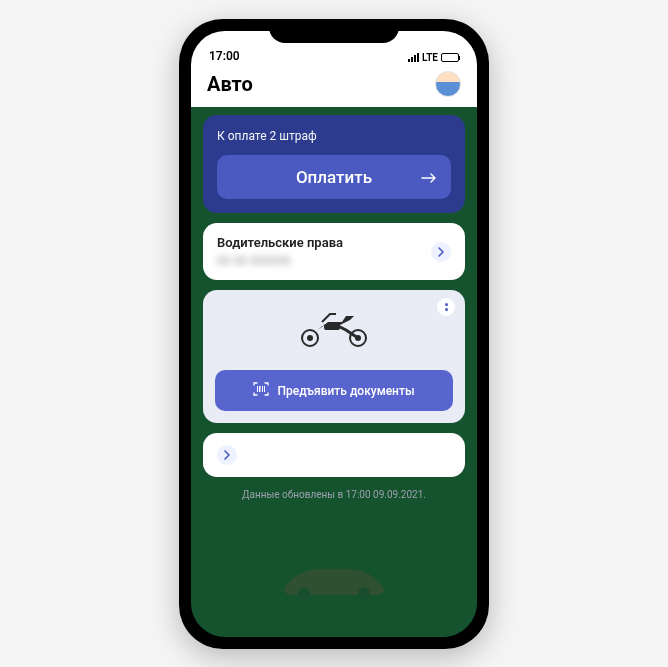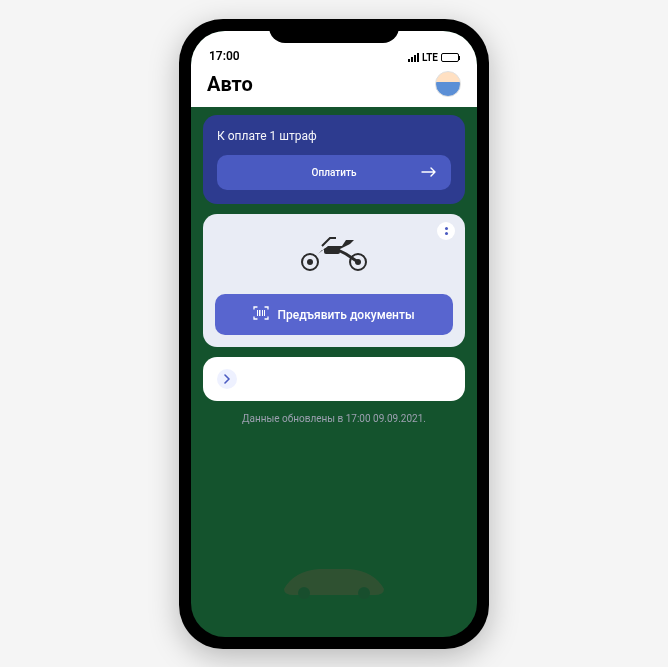--- a/index.html
+++ b/index.html
@@ -81,21 +81,21 @@
     padding:14px;
     color:#fff;
   }
   .pay-card .label { font-size:12px; opacity:0.95; }
   .pay-row { display:flex; align-items:baseline; gap:10px; margin-top:2px; }
   .pay-amount { font-size:24px; font-weight:700; }
   .pay-old { font-size:13px; color:#9aa3d8; text-decoration:line-through; }
   .pay-btn {
     margin-top:12px; background:#4a5ac1; border-radius:10px;
     padding:12px; display:flex; justify-content:center; align-items:center;
-    font-size:10px; font-weight:500; position:relative; cursor:pointer;
+    font-size:17px; font-weight:500; position:relative; cursor:pointer;
   }
   .pay-btn .arrow { position:absolute; right:14px; }
 
   .white-card {
     background:#fff; border-radius:14px; padding:12px 14px;
     margin-top:10px; display:flex; justify-content:space-between; align-items:center;
   }
   .white-card .title { font-size:13px; font-weight:600; color:#222; }
   .white-card .value { font-size:12px; color:#999; margin-top:4px; filter: blur(3px); }
   .chev {
@@ -165,31 +165,42 @@
     </div>
 
     <div class="header">
       <h1>Авто</h1>
       <div class="avatar"></div>
     </div>
 
     <div class="content">
 
       <div class="pay-card">
-        <div class="label">К оплате  1 штраф</div>
+        <div class="label">К оплате  2 штраф</div>
         <div class="pay-btn">
           <span>Оплатить</span>
           <span class="arrow">
             <svg width="16" height="10" viewBox="0 0 16 10" fill="none">
                 <path d="M1 5h13m0 0l-4-4m4 4l-4 4" stroke="#fff" stroke-width="1.4" stroke-linecap="round" stroke-linejoin="round"></path>
               </svg>
           </span>
         </div>
       </div>
 
+      <div class="white-card">
+        <div>
+          <div class="title">Водительские права</div>
+          <div class="value">00 00 000000</div>
+        </div>
+        <div class="chev">
+          <svg width="6" height="10" viewBox="0 0 6 10" fill="none">
+              <path d="M1 1l4 4-4 4" stroke="#4a5ac1" stroke-width="1.6" stroke-linecap="round" stroke-linejoin="round"></path>
+            </svg>
+        </div>
+      </div>
 
       <div class="vehicle-card">
         <div class="dots">
             <span></span>
             <span></span>
           </div>
         <div class="moto">
           <svg width="80" height="40" viewBox="0 0 80 40" fill="none">
             <circle cx="16" cy="30" r="8" stroke="#2a2a2a" stroke-width="2"></circle>
             <circle cx="64" cy="30" r="8" stroke="#2a2a2a" stroke-width="2"></circle>

